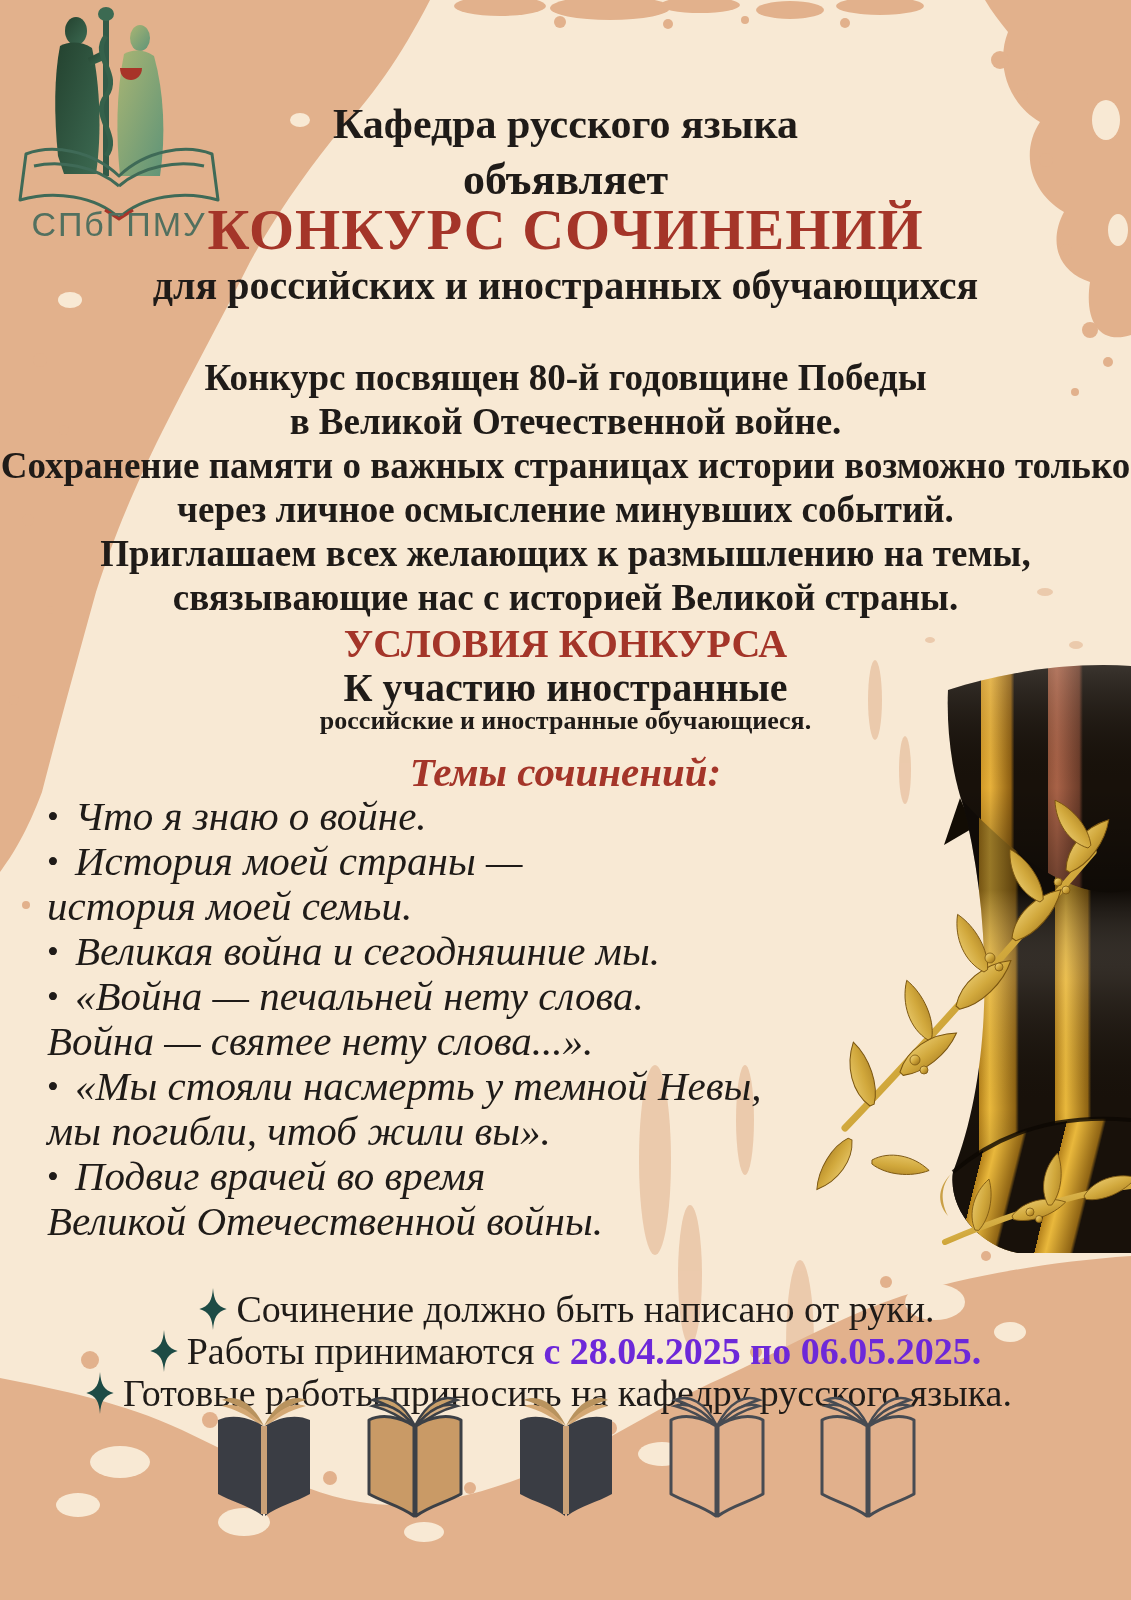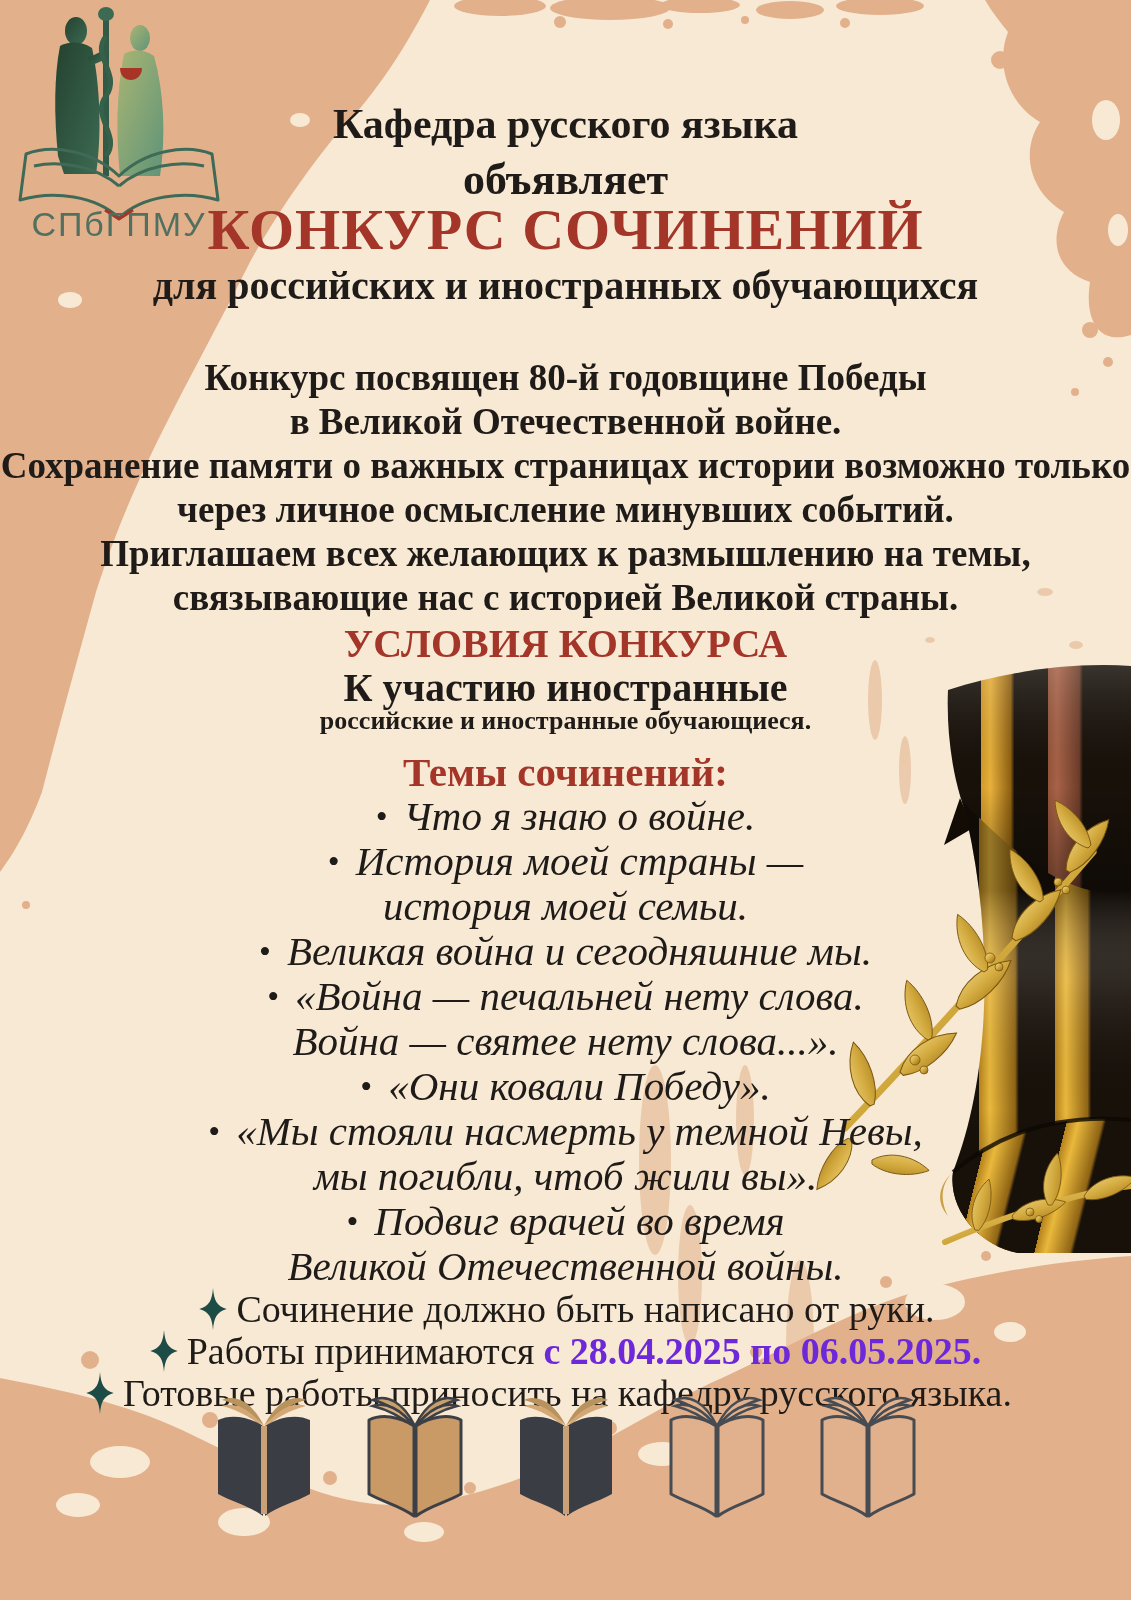--- a/index.html
+++ b/index.html
@@ -16,23 +16,23 @@
   .red{color:#a43529;}
   .dept{top:100px;font-size:42px;font-weight:700;}
   .announce{top:154px;font-size:44px;font-weight:700;}
   .ctitle{top:196px;font-size:58px;font-weight:700;letter-spacing:1px;}
   .csub{top:262px;font-size:40px;font-weight:700;}
   .intro{position:absolute;left:0;right:0;top:356px;text-align:center;
          font-size:37px;font-weight:700;line-height:44px;}
   .cond-head{top:620px;font-size:40px;font-weight:700;}
   .part1{top:664px;font-size:40px;font-weight:700;}
   .part2{top:706px;font-size:26px;font-weight:700;}
-  .topics-head{top:748px;font-size:41px;font-weight:700;}
-  .topics{position:absolute;left:0;right:0;top:794px;text-align:center;
-          font-size:41px;font-style:italic;line-height:45px;}
+  .topics-head{top:748px;font-size:41px;font-weight:700;font-style:italic;}
+  .topics{position:absolute;left:0;right:0;top:794px;
+          font-size:41px;font-style:italic;line-height:45px;padding-left:47px;}
   .topic .bullet{display:inline-block;margin-right:16px;font-style:normal;
                  font-size:34px;vertical-align:2px;}
   .rules{position:absolute;left:0;right:0;top:1288px;}
   .rule{display:flex;justify-content:center;align-items:center;gap:9px;
         font-size:38px;line-height:42px;height:42px;}
   .rule .star{flex:0 0 auto;width:28px;height:42px;}
   .rule-hl{color:#6d28d9;font-weight:700;}
   .r1{transform:translateX(6px);} .r3{transform:translateX(-12px);}
   .books{position:absolute;left:0;right:0;top:1396px;display:flex;
          justify-content:center;gap:47px;}
@@ -311,23 +311,20 @@
       <div class="topic">
         <div><span class="bullet">•</span><span>История моей страны —</span></div>
         <div>история моей семьи.</div>
       </div>
       <div class="topic">
         <div><span class="bullet">•</span><span>Великая война и сегодняшние мы.</span></div>
       </div>
       <div class="topic">
         <div><span class="bullet">•</span><span>«Война — печальней нету слова.</span></div>
         <div>Война — святее нету слова...».</div>
-      </div>
-      <div class="topic">
-        <div><span class="bullet">•</span><span>«Они ковали Победу».</span></div>
       </div>
       <div class="topic">
         <div><span class="bullet">•</span><span>«Мы стояли насмерть у темной Невы,</span></div>
         <div>мы погибли, чтоб жили вы».</div>
       </div>
       <div class="topic">
         <div><span class="bullet">•</span><span>Подвиг врачей во время</span></div>
         <div>Великой Отечественной войны.</div>
       </div>
     </div>

